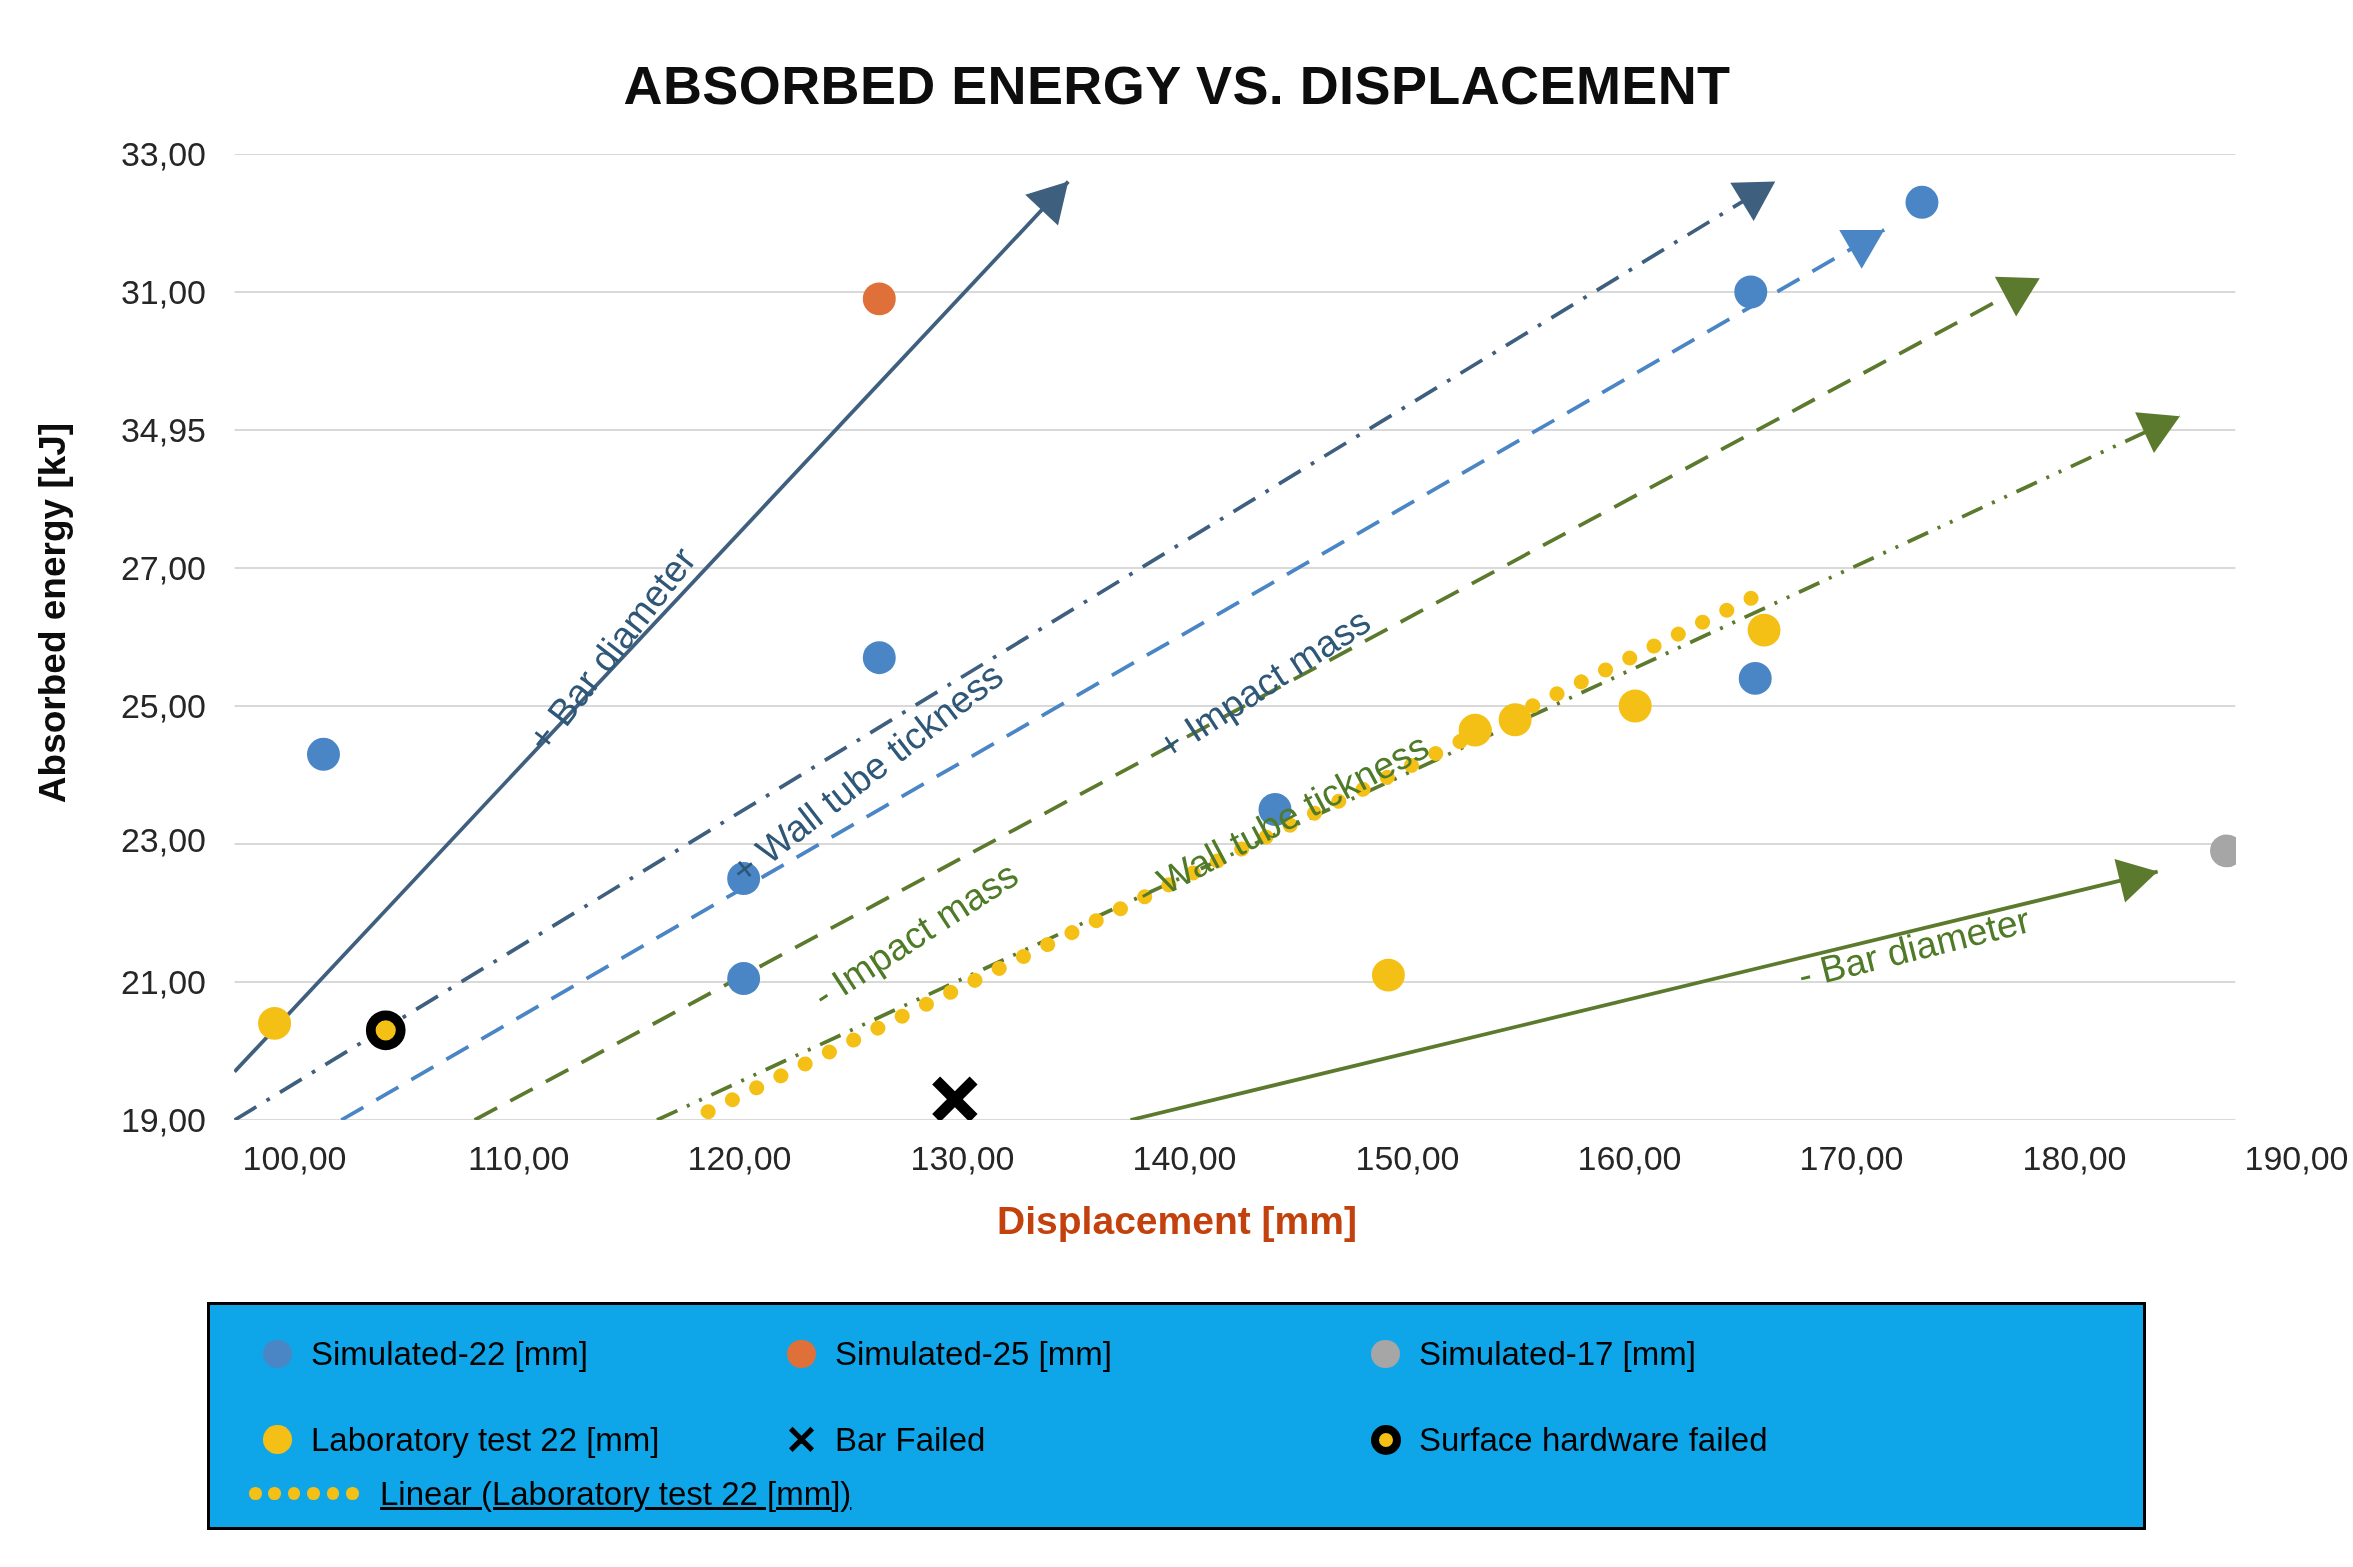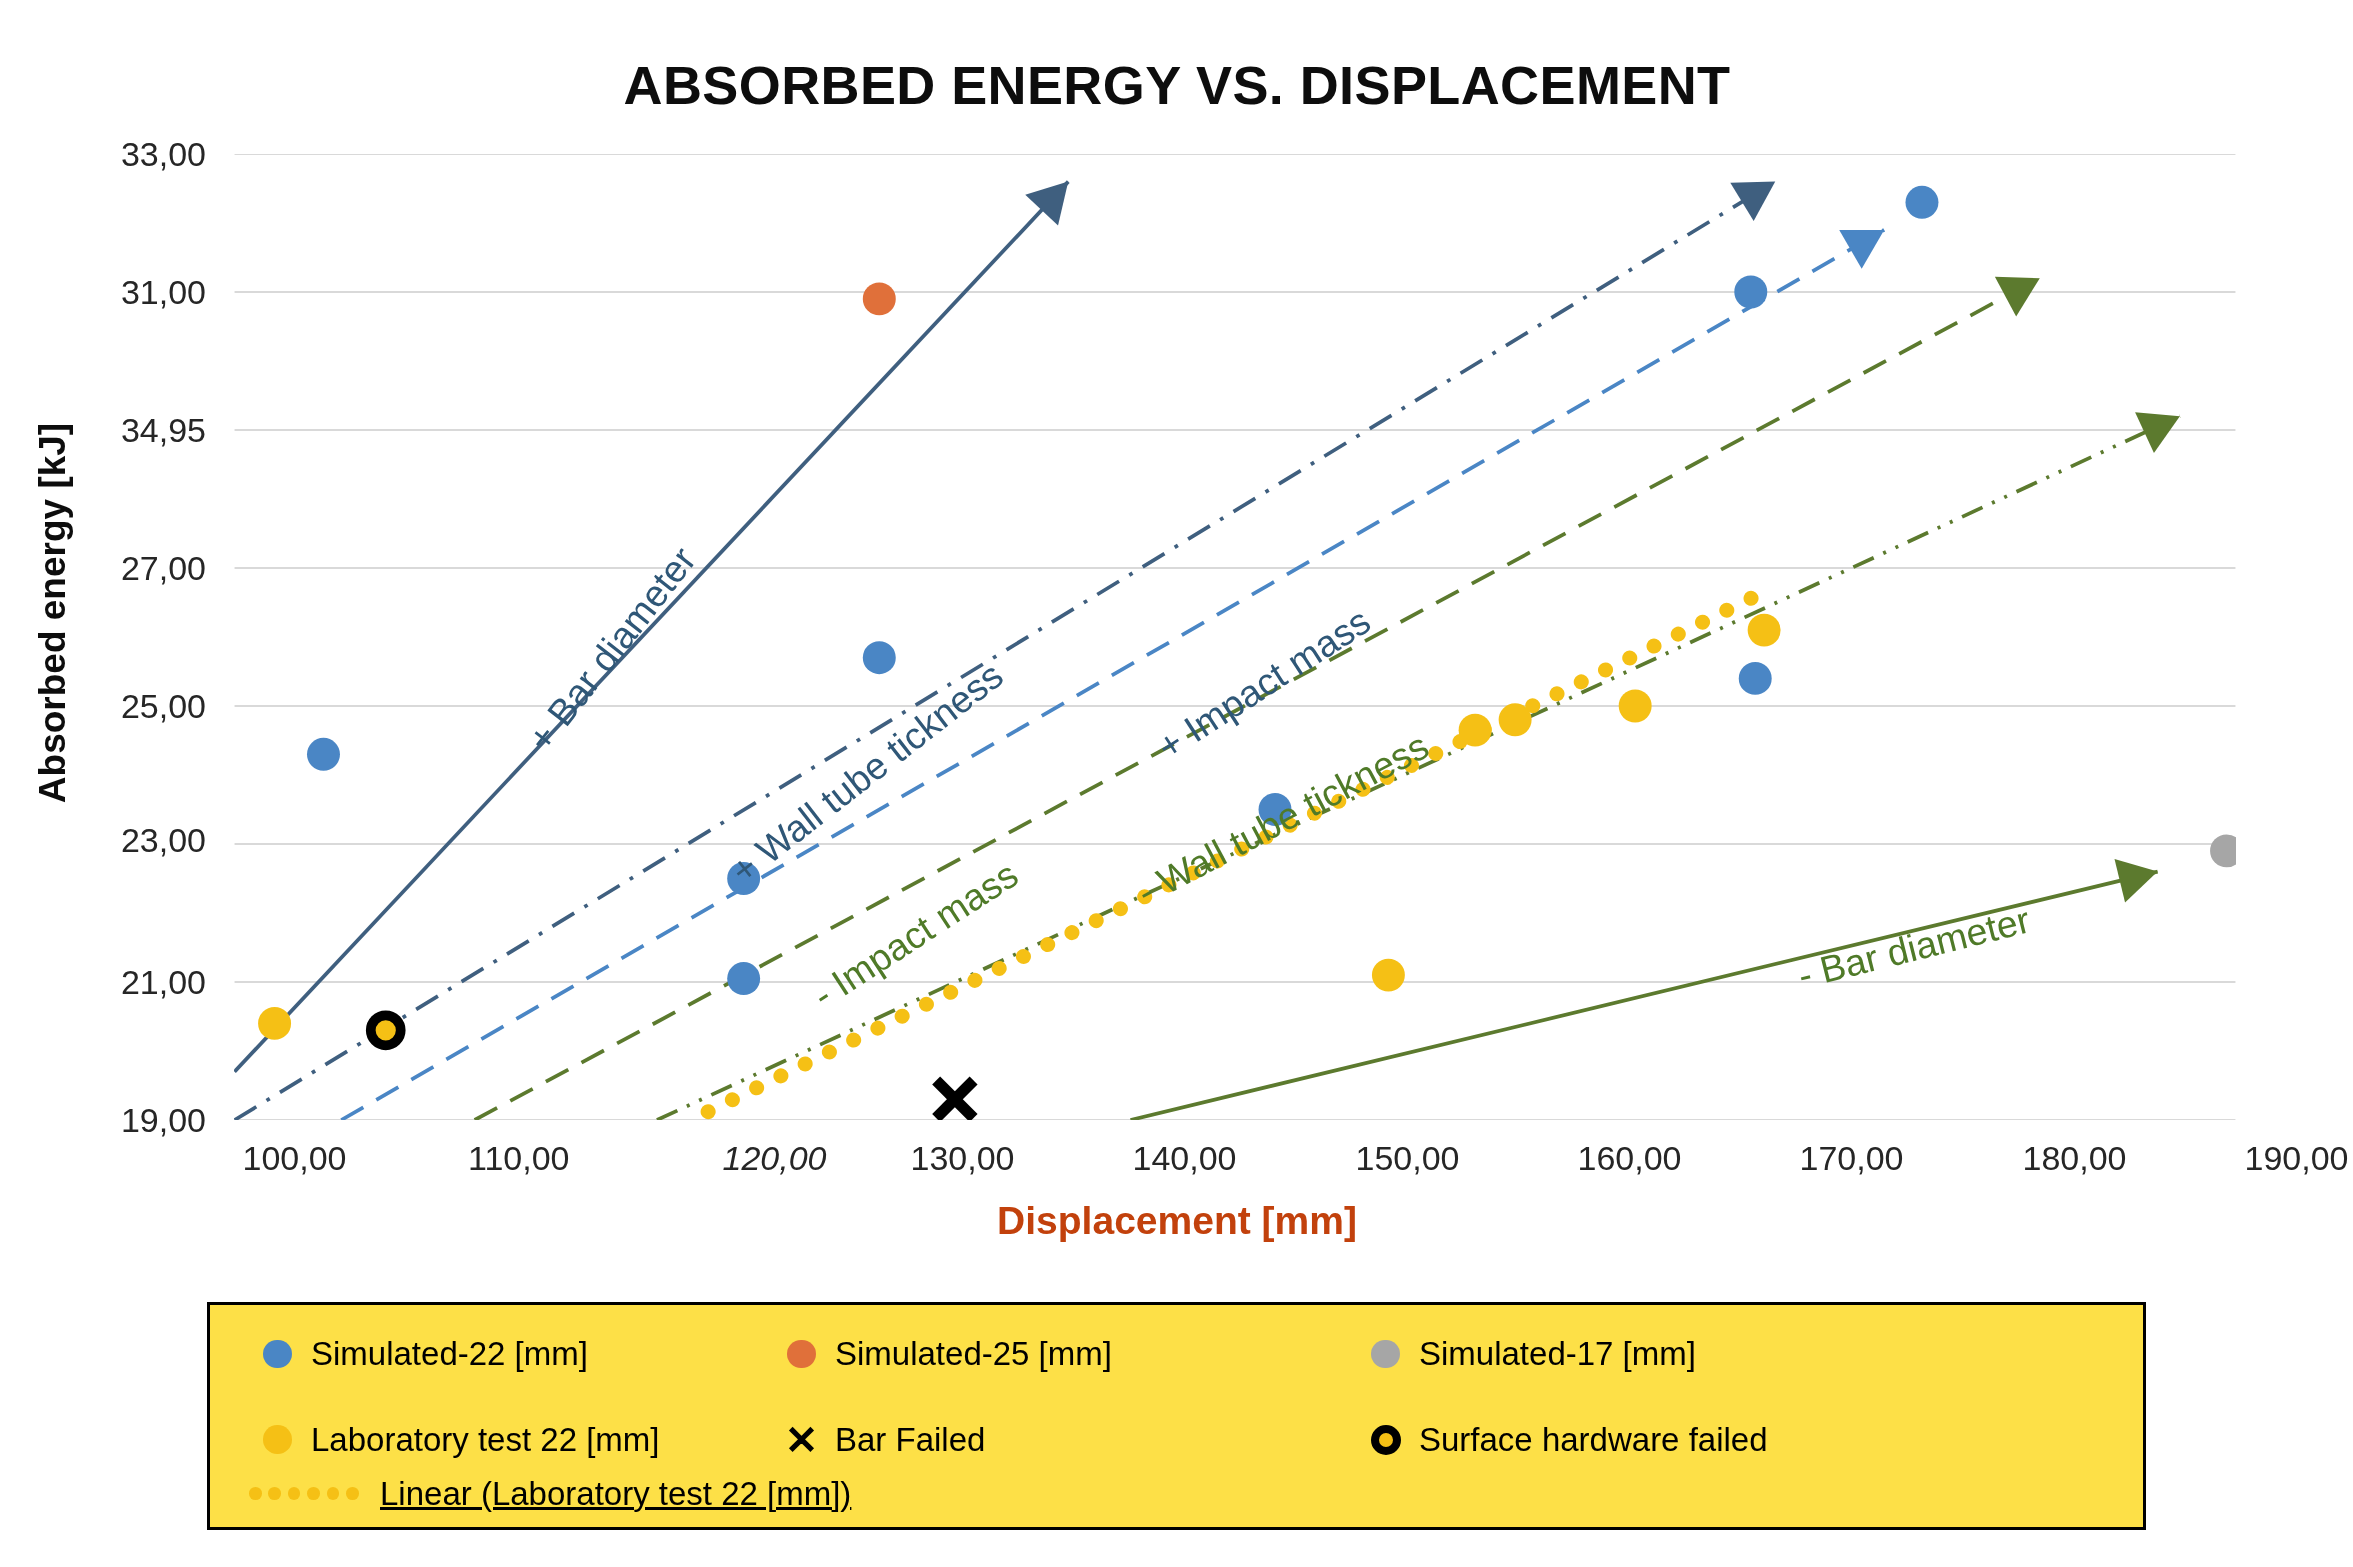--- a/index.html
+++ b/index.html
@@ -31,21 +31,21 @@
     font-size:37px;font-weight:bold;color:#0d0d0d;
     transform:rotate(-90deg);transform-origin:center center;
   }
   #x-axis-title{
     position:absolute;left:0;top:1199px;width:2354px;text-align:center;
     font-size:39px;font-weight:bold;color:#c2410c;
   }
   
   #legend{
     position:absolute;left:207px;top:1302px;width:1939px;height:228px;
-    border:3.7px solid #000;background:#fde047;box-sizing:border-box;
+    border:3.7px solid #000;background:#0ea5e9;box-sizing:border-box;
   }
   .legend-row{position:absolute;left:0;width:100%;height:71px;}
   .legend-item{position:absolute;display:flex;align-items:center;height:71px;}
   .legend-label{font-size:33px;color:#000;white-space:nowrap;}
   .lg-swatch{width:67px;display:flex;align-items:center;justify-content:center;flex:0 0 67px;}
   .dot{width:28.5px;height:28.5px;border-radius:50%;display:block;}
   .ring{width:30px;height:30px;border-radius:50%;border:8.2px solid #000;background:#f5c015;box-sizing:border-box;display:block;}
   .xmark{font-size:40px;font-weight:bold;line-height:1;color:#000;font-family:"Liberation Sans",sans-serif;}
   .dotline{display:flex;gap:6.7px;align-items:center;}
   .dotline i{width:12.7px;height:12.7px;border-radius:50%;background:#f5c015;display:block;}
@@ -65,21 +65,21 @@
       <div class="ytick" style="top: 686px;">23,00</div>
       <div class="ytick" style="top: 552px;">25,00</div>
       <div class="ytick" style="top: 414px;">27,00</div>
       <div class="ytick" style="top: 276px;">34,95</div>
       <div class="ytick" style="top: 138px;">31,00</div>
       <div class="ytick" style="top: 0px;">33,00</div>
     </div>
   <div id="x-ticks">
       <div class="xtick" style="left: 234px;">100,00</div>
       <div class="xtick" style="left: 457px;">110,00</div>
-      <div class="xtick" style="left: 714px; font-style: italic;">120,00</div>
+      <div class="xtick" style="left: 679px;">120,00</div>
       <div class="xtick" style="left: 902px;">130,00</div>
       <div class="xtick" style="left: 1124px;">140,00</div>
       <div class="xtick" style="left: 1347px;">150,00</div>
       <div class="xtick" style="left: 1569px;">160,00</div>
       <div class="xtick" style="left: 1791px;">170,00</div>
       <div class="xtick" style="left: 2014px;">180,00</div>
       <div class="xtick" style="left: 2236px;">190,00</div>
     </div>
 
   <div id="plot-area">

